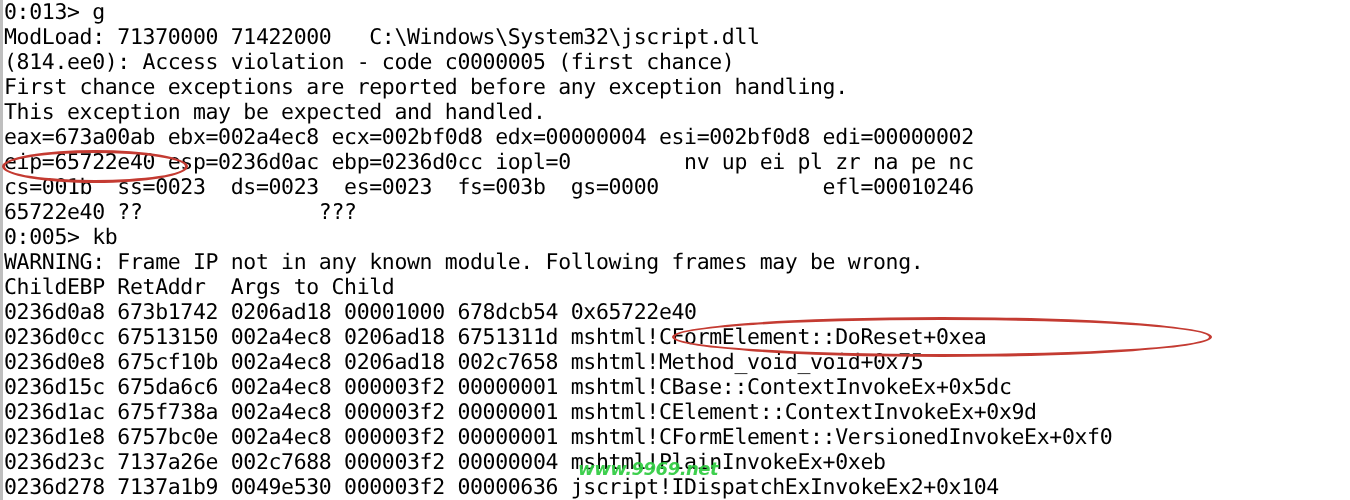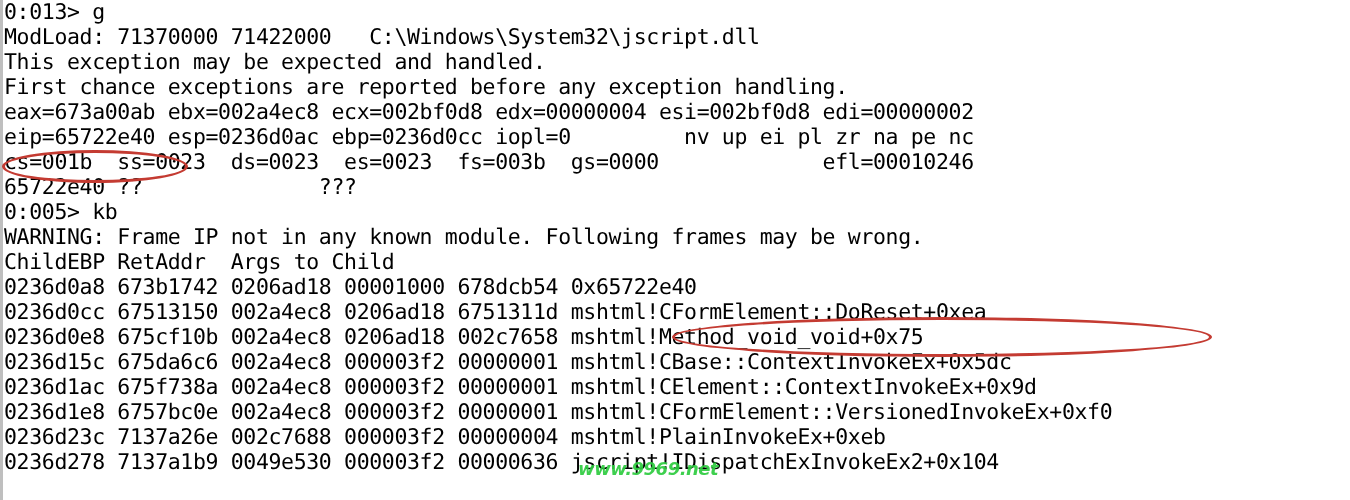--- a/index.html
+++ b/index.html
@@ -99,22 +99,23 @@
 </head>
 <body>
 
 <div id="console">
 
   <div id="left-edge"></div>
 
   <div id="lines">
     <div class="line">0:013&gt; g</div>
     <div class="line">ModLoad: 71370000 71422000   C:\Windows\System32\jscript.dll</div>
+    <div class="line">(814.ee0): Access violation - code c0000005 (first chance)</div>
+    <div class="line">First chance exceptions are reported before any exception handling.</div>
     <div class="line">This exception may be expected and handled.</div>
-    <div class="line">First chance exceptions are reported before any exception handling.</div>
     <div class="line">eax=673a00ab ebx=002a4ec8 ecx=002bf0d8 edx=00000004 esi=002bf0d8 edi=00000002</div>
     <div class="line">eip=65722e40 esp=0236d0ac ebp=0236d0cc iopl=0         nv up ei pl zr na pe nc</div>
     <div class="line">cs=001b  ss=0023  ds=0023  es=0023  fs=003b  gs=0000             efl=00010246</div>
     <div class="line">65722e40 ??              ???</div>
     <div class="line">0:005&gt; kb</div>
     <div class="line">WARNING: Frame IP not in any known module. Following frames may be wrong.</div>
     <div class="line">ChildEBP RetAddr  Args to Child</div>
     <div class="line">0236d0a8 673b1742 0206ad18 00001000 678dcb54 0x65722e40</div>
     <div class="line">0236d0cc 67513150 002a4ec8 0206ad18 6751311d mshtml!CFormElement::DoReset+0xea</div>
     <div class="line">0236d0e8 675cf10b 002a4ec8 0206ad18 002c7658 mshtml!Method_void_void+0x75</div>

